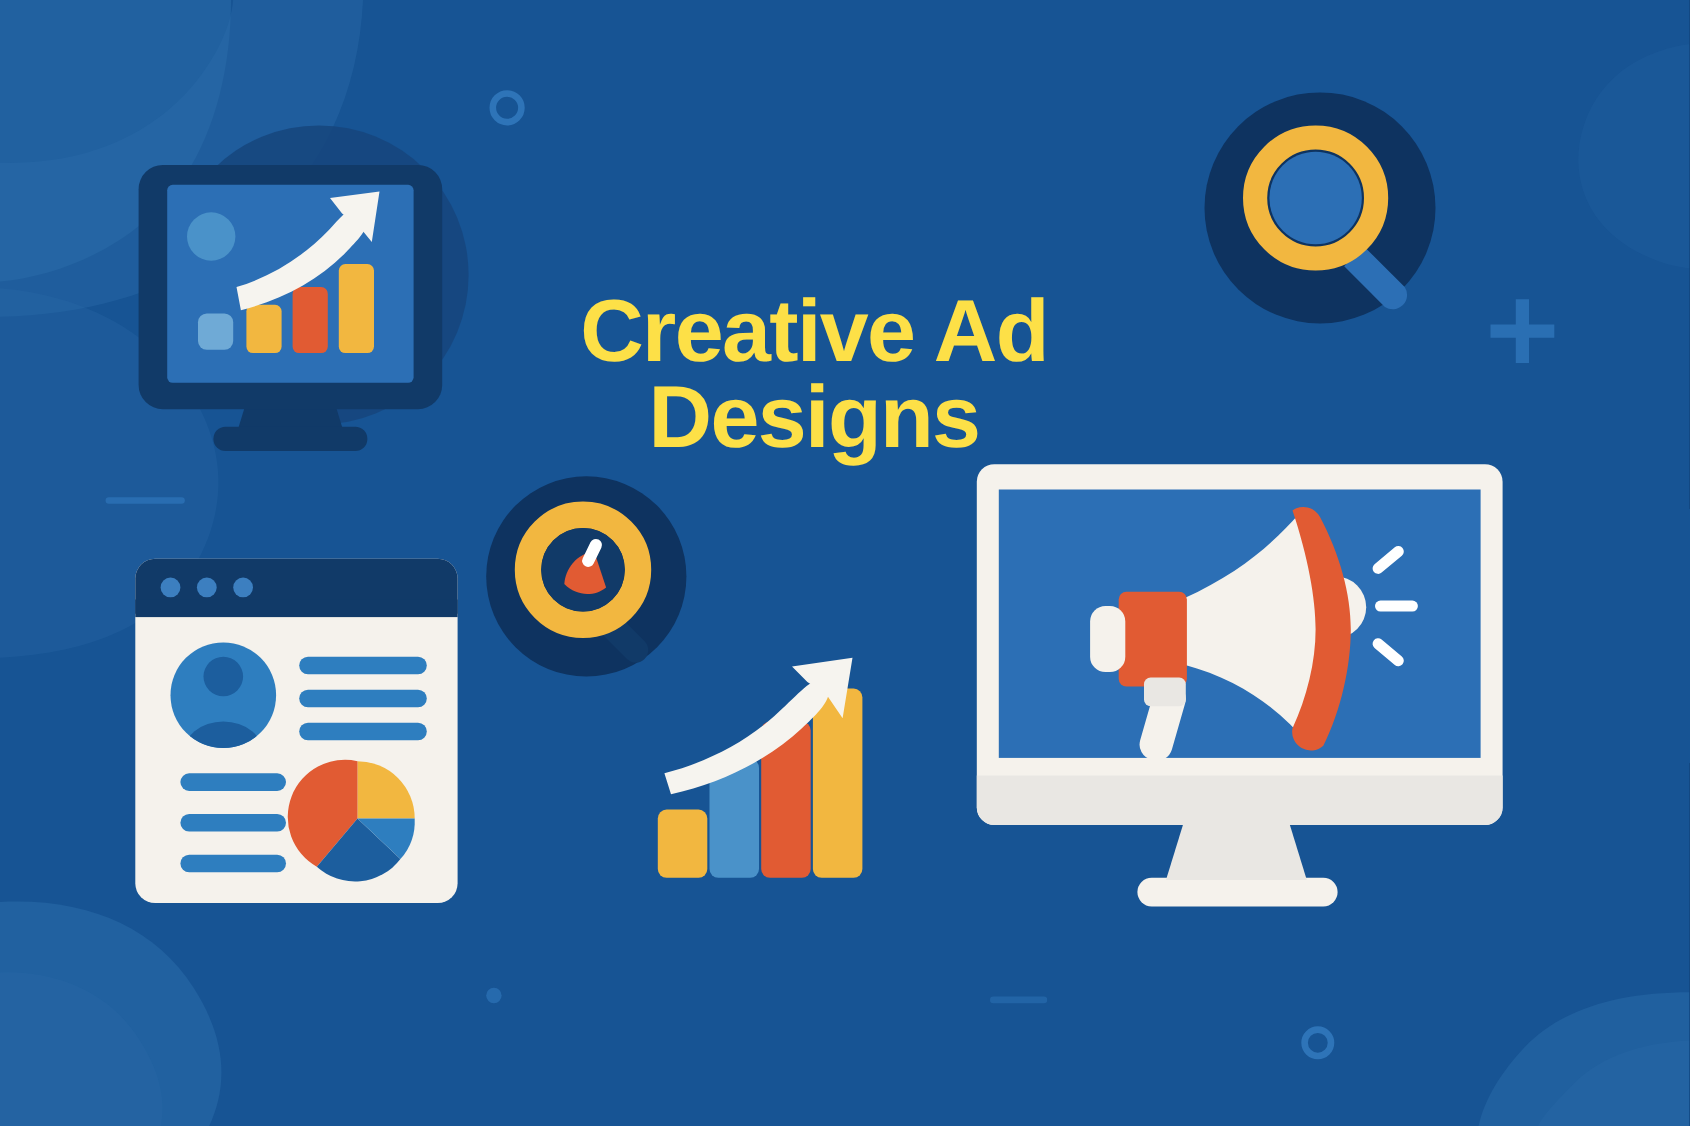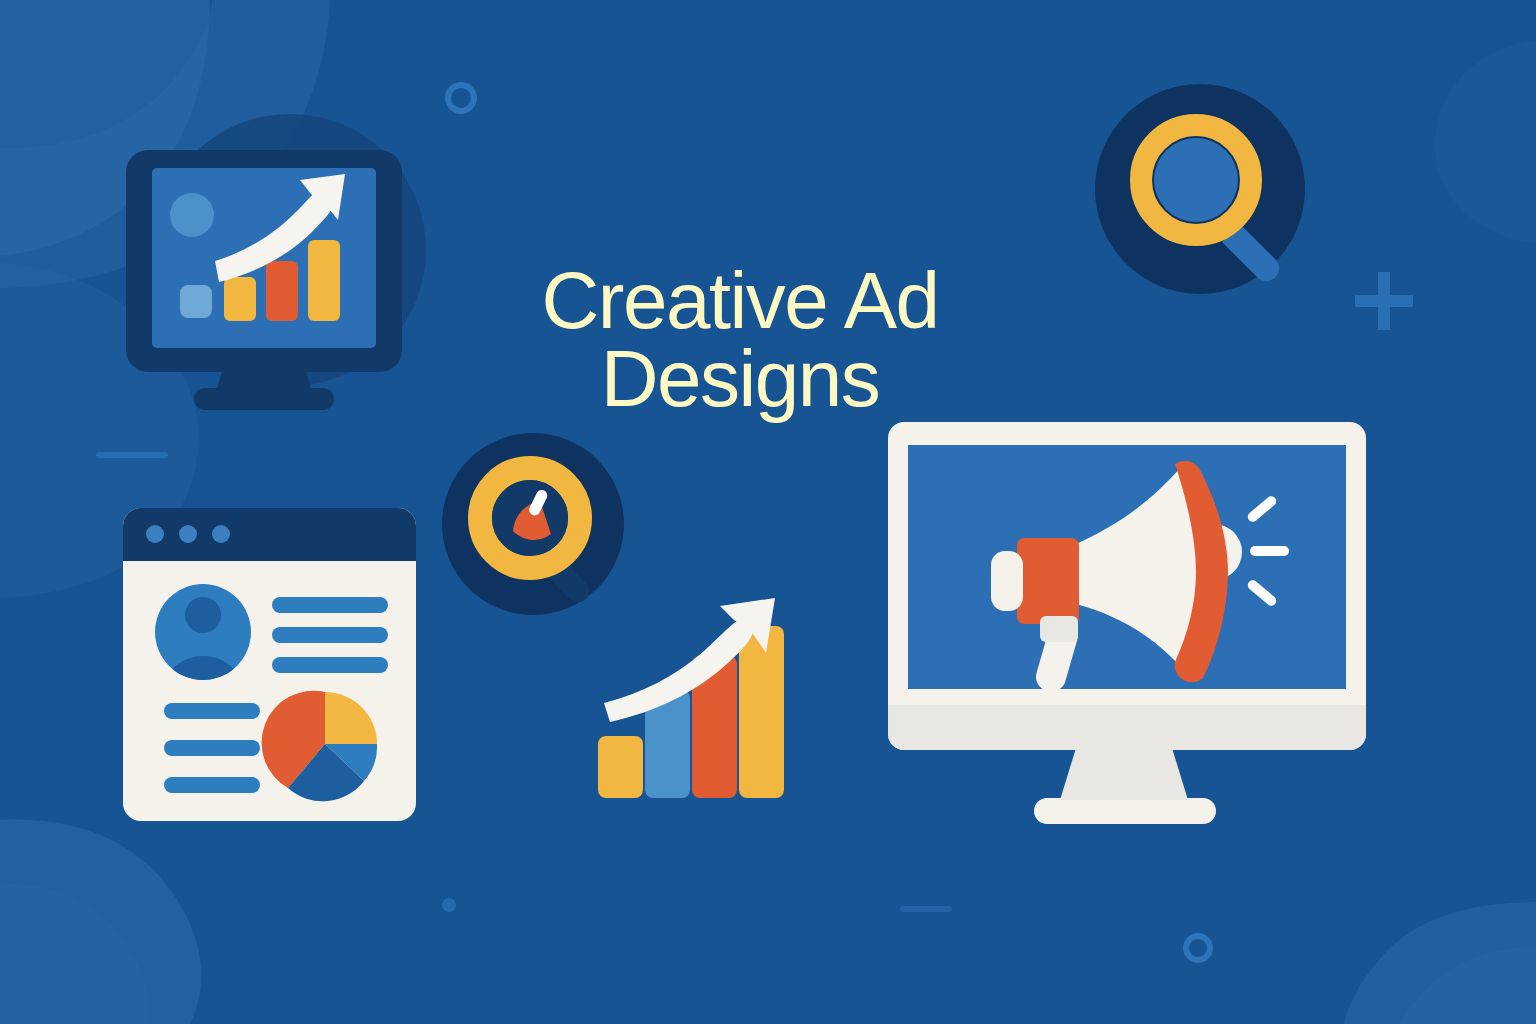--- a/index.html
+++ b/index.html
@@ -25,23 +25,23 @@
     width: 1536px;
     height: 1024px;
     display: block;
   }
   .headline {
     position: absolute;
     left: 420px;
     top: 262px;
     width: 640px;
     text-align: center;
-    color: #fef9c3;
+    color: #fde047;
     font-family: "Liberation Sans", sans-serif;
-    font-weight: normal;
+    font-weight: bold;
     font-size: 80px;
     line-height: 0.98;
     letter-spacing: -1.5px;
     white-space: pre-line;
     -webkit-font-smoothing: antialiased;
     pointer-events: none;
   }
 </style>
 </head>
 <body>

